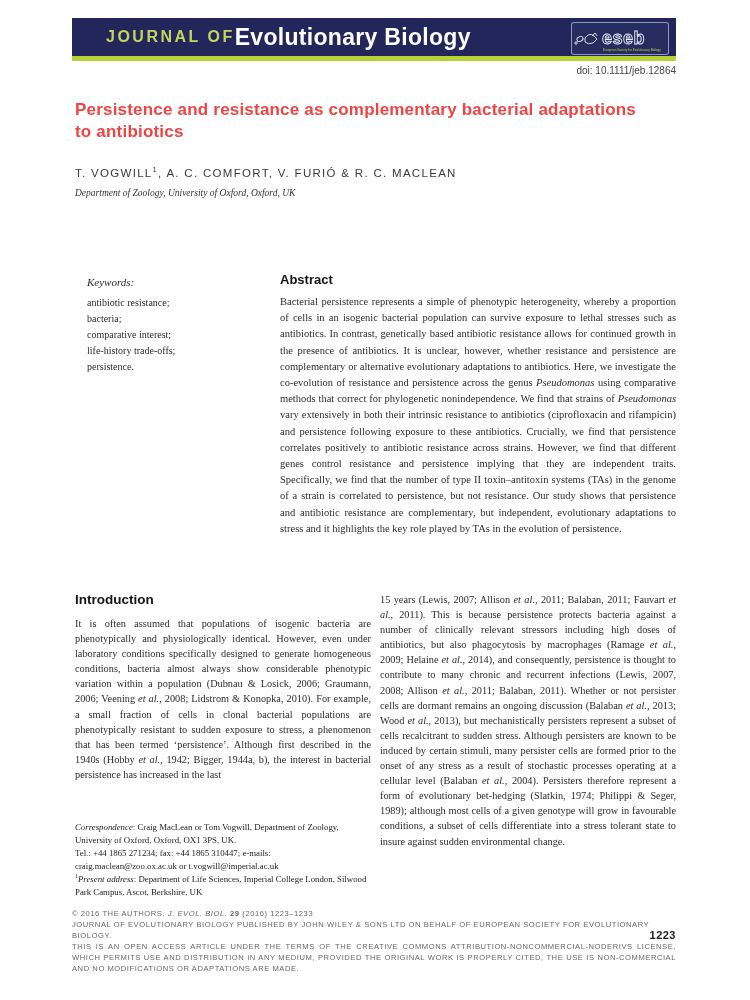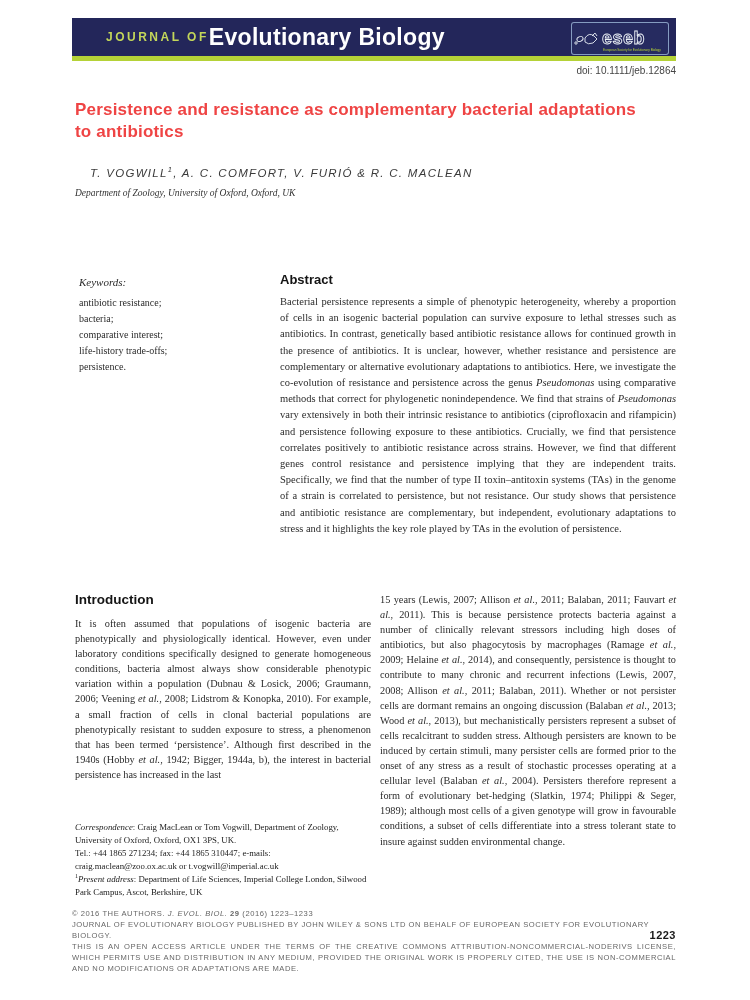--- a/index.html
+++ b/index.html
@@ -7,21 +7,21 @@
     width:750px;height:1000px;background:#ffffff;position:relative;
     font-family:"Liberation Serif",serif;color:#2b2b2b;
     -webkit-font-smoothing:antialiased;
   }
   
   .banner{
     position:absolute;left:72px;top:18px;width:604px;height:38px;
     background:#23265a;display:flex;align-items:center;
   }
   .banner-prefix{
-    font-family:"Liberation Sans",sans-serif;font-size:12px;font-weight:bold;
+    font-family:"Liberation Sans",sans-serif;font-size:16px;font-weight:bold;
     letter-spacing:2.5px;color:#c3d65a;margin-left:34px;white-space:nowrap;
   }
   .banner-name{
     font-family:"Liberation Sans",sans-serif;font-size:23px;font-weight:bold;
     letter-spacing:.3px;color:#ffffff;white-space:nowrap;
   }
   .logo-box{
     position:absolute;right:7px;top:4px;width:96px;height:31px;
     border:1px solid rgba(165,195,225,.75);border-radius:3px;background:#262b60;
   }
@@ -30,31 +30,31 @@
     position:absolute;right:74px;top:65px;
     font-family:"Liberation Sans",sans-serif;font-size:10px;color:#454545;
   }
   
   .title{
     position:absolute;left:75px;top:99px;width:580px;
     font-family:"Liberation Sans",sans-serif;font-size:17px;font-weight:bold;
     line-height:22px;color:#ef4444;letter-spacing:.2px;
   }
   .authors{
-    position:absolute;left:90px;top:167px;width:580px;
+    position:absolute;left:75px;top:167px;width:580px;
     font-family:"Liberation Sans",sans-serif;font-size:11.5px;
-    letter-spacing:1.3px;color:#3a3a3a;font-style:italic;
+    letter-spacing:1.3px;color:#3a3a3a;
   }
   .authors sup{font-size:7.5px;}
   .affiliation{
     position:absolute;left:75px;top:188px;font-style:italic;font-size:9.5px;color:#333;
   }
   
   .kw-abs{position:absolute;left:75px;top:272px;width:601px;}
-  .keywords{position:absolute;left:4px;top:4px;width:190px;}
+  .keywords{position:absolute;left:12px;top:4px;width:190px;}
   .kw-head{font-style:italic;font-size:11px;color:#2b2b2b;}
   .kw-list{margin-top:7px;}
   .kw-item{font-size:10px;line-height:16px;}
   .abstract{position:absolute;left:205px;top:0;width:396px;}
   .abs-head{font-family:"Liberation Sans",sans-serif;font-weight:bold;font-size:13px;color:#141414;}
   .abs-body{margin-top:7px;font-size:10.5px;line-height:16.2px;text-align:justify;}
   
   .intro{position:absolute;left:72px;top:592px;width:604px;height:316px;}
   .col-left{position:absolute;left:3px;top:0;width:296px;}
   .col-right{position:absolute;left:308px;top:0;width:296px;}

